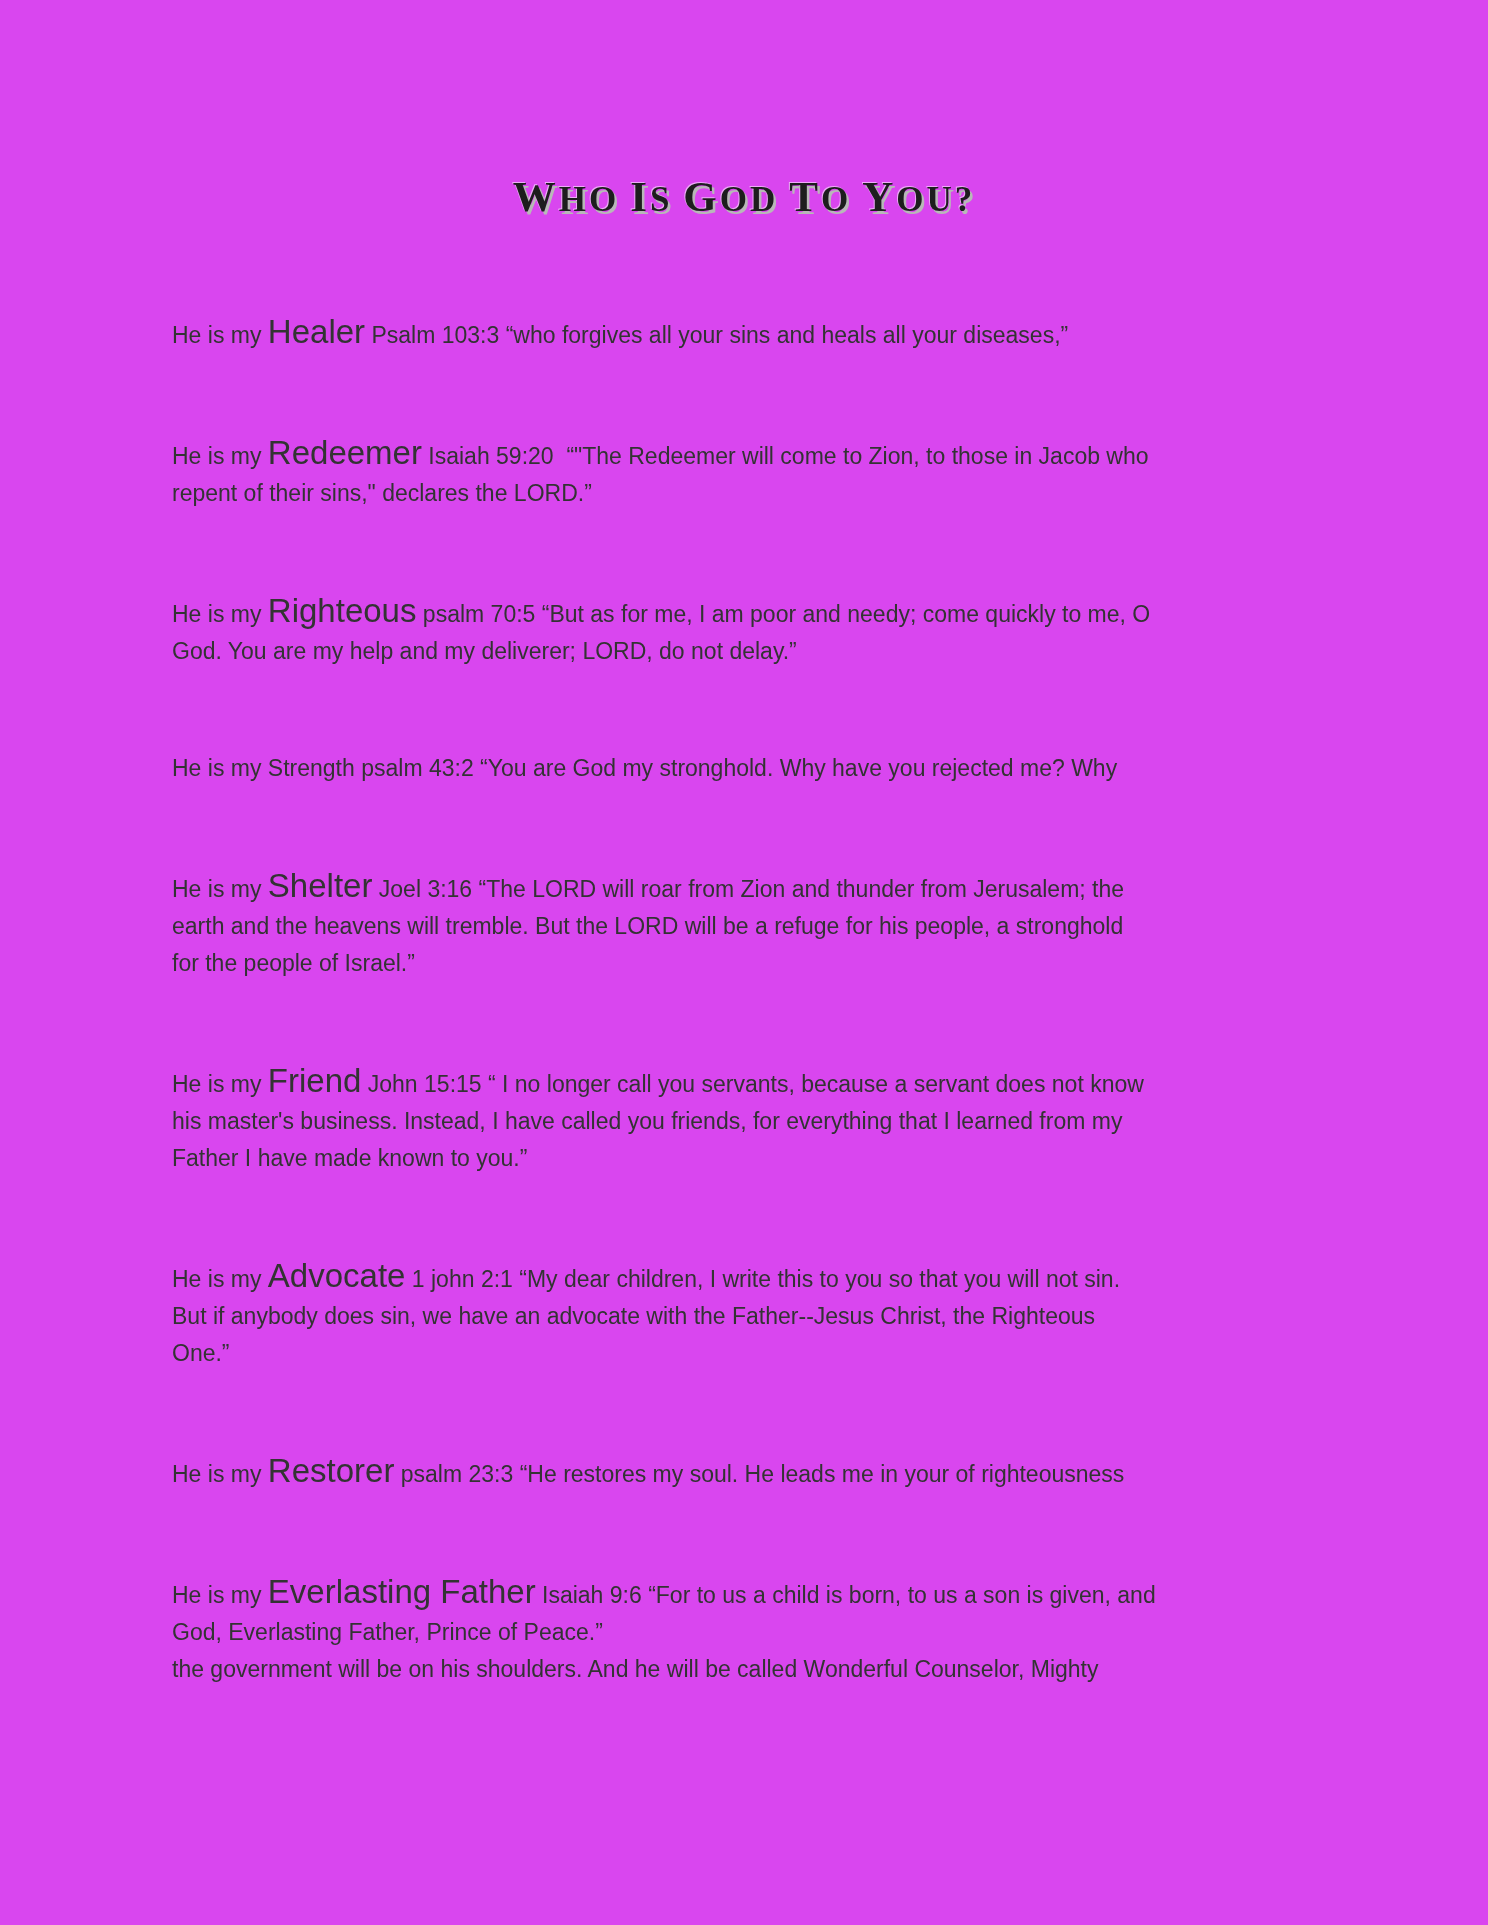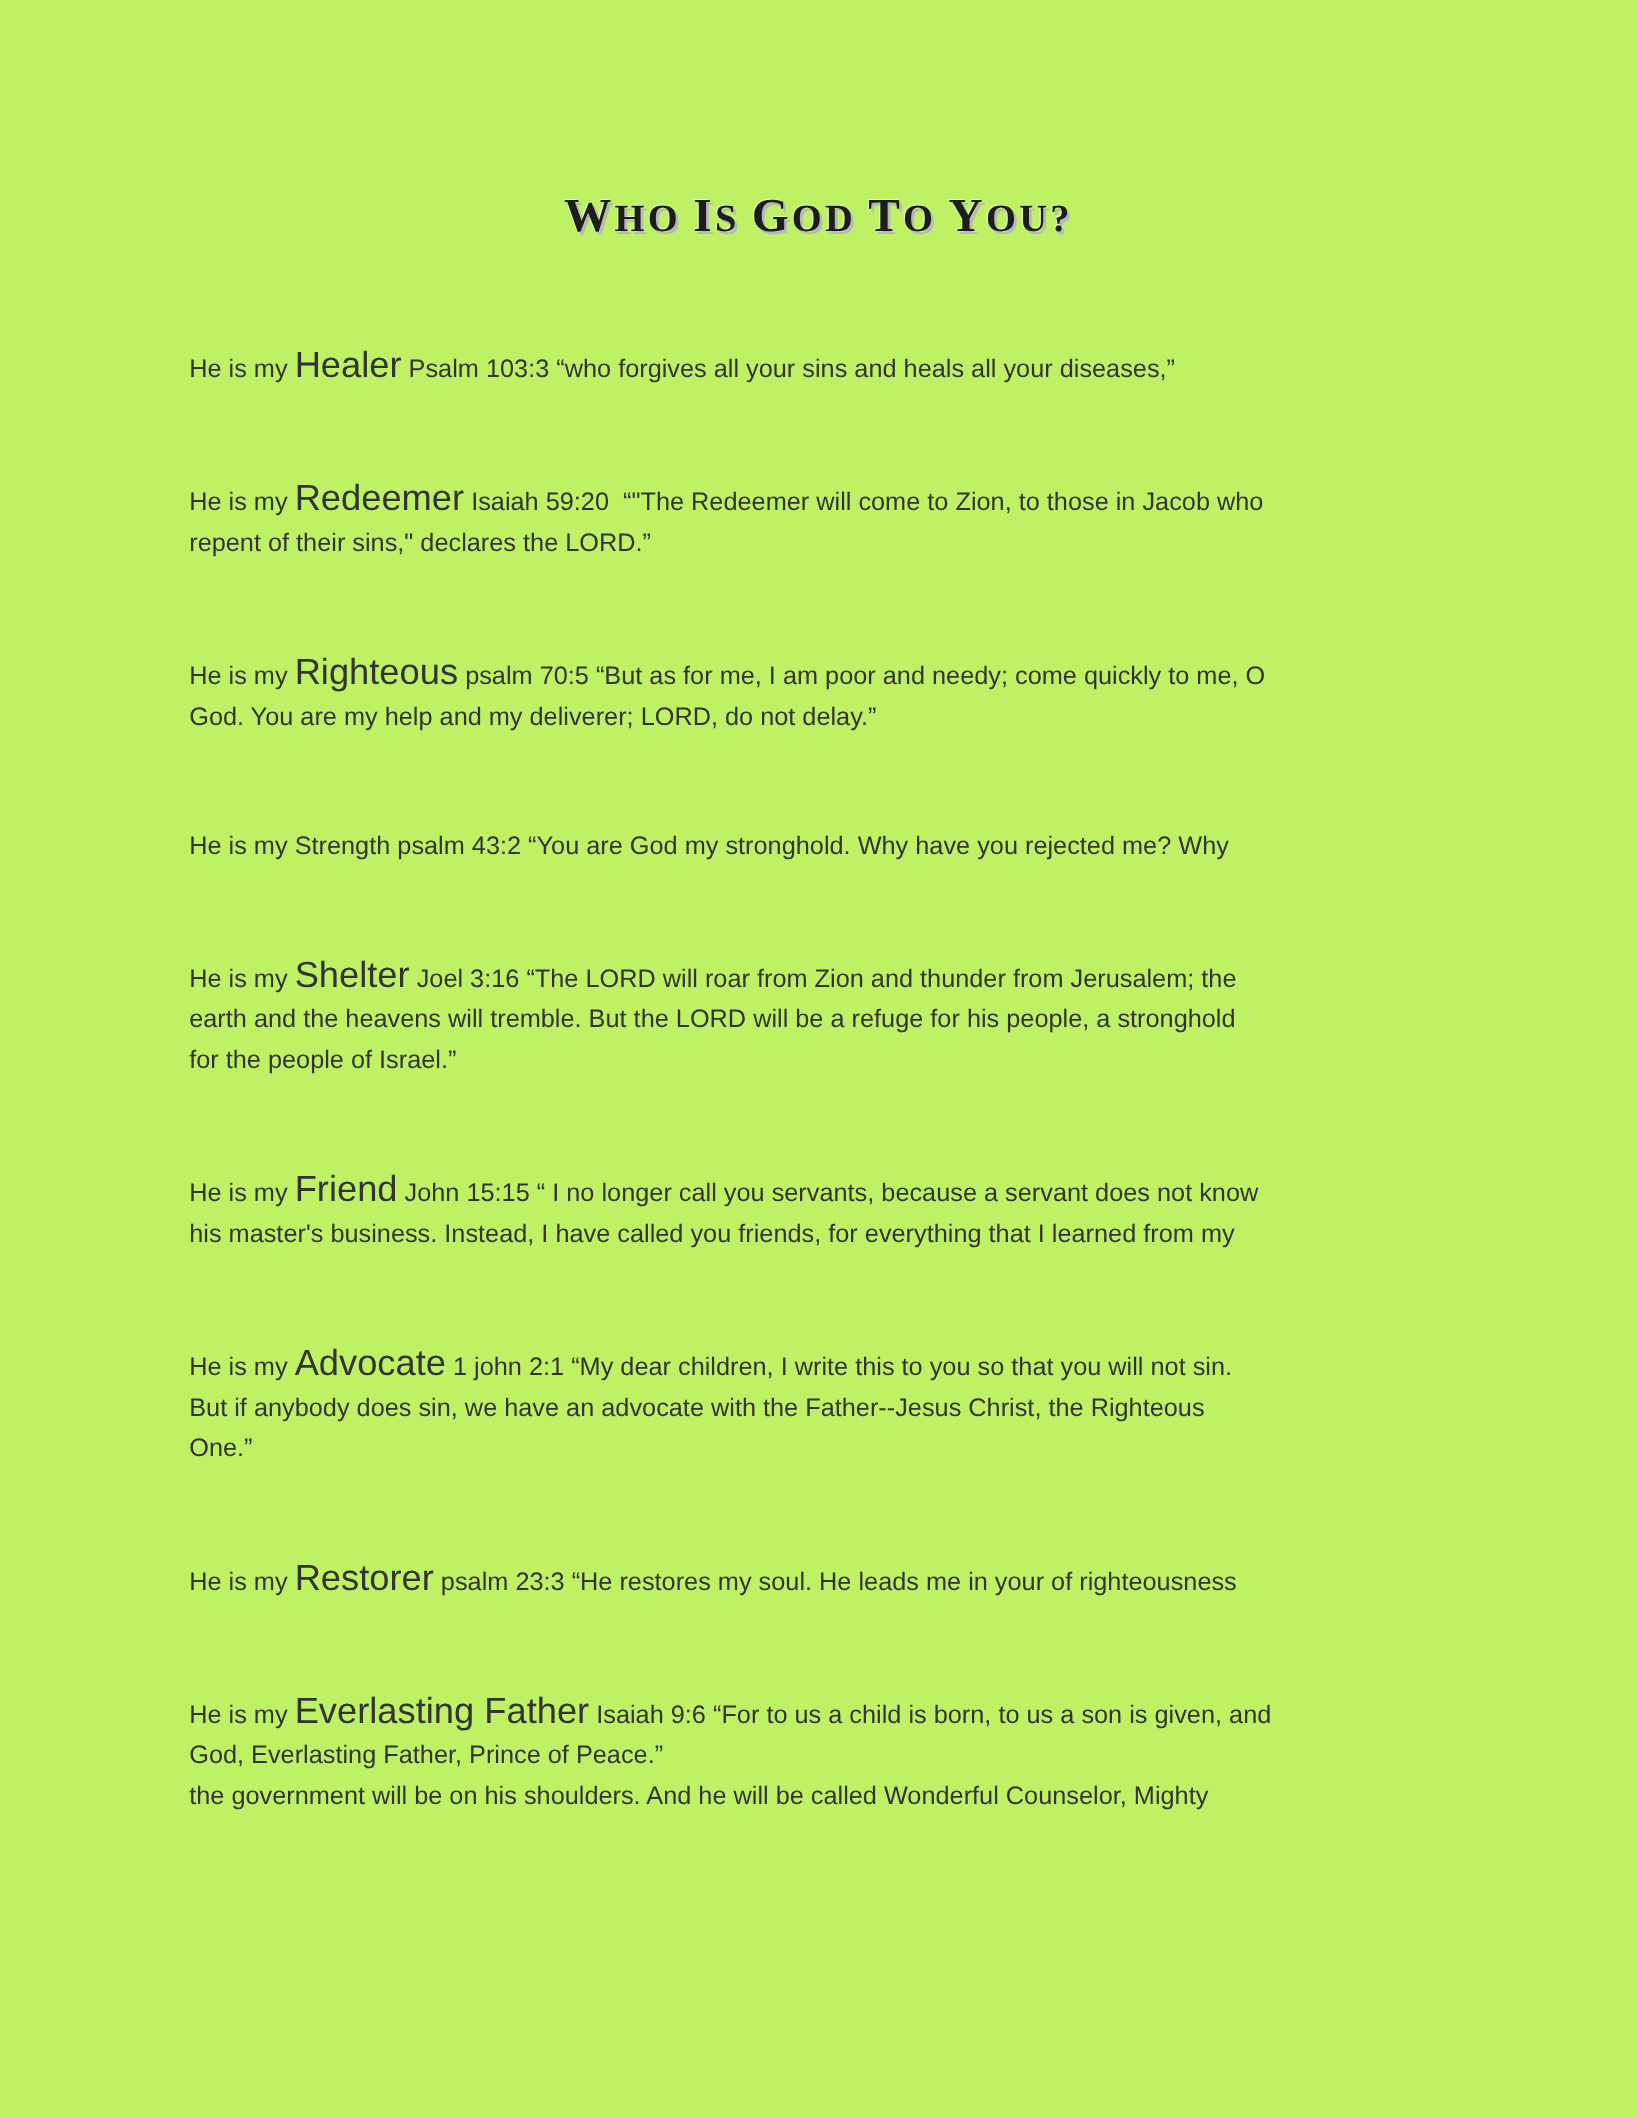--- a/index.html
+++ b/index.html
@@ -5,21 +5,21 @@
 <style>
   html, body { margin: 0; padding: 0; }
   body {
     background: #ffffff;
     font-family: "Liberation Sans", sans-serif;
   }
   .page {
     position: relative;
     width: 1488px;
     height: 1925px;
-    background: #bef264;
+    background: #d946ef;
     overflow: hidden;
   }
   .content {
     padding: 0 172px;
   }
   .title {
     margin: 0;
     padding-top: 172px;
     text-align: center;
     font-family: "Liberation Serif", serif;
@@ -53,18 +53,18 @@
 <body>
 
 <div class="page">
   <h1 class="title"><span class="w"><span class="cap">W</span><span class="rest">HO</span></span> <span class="w"><span class="cap">I</span><span class="rest">S</span></span> <span class="w"><span class="cap">G</span><span class="rest">OD</span></span> <span class="w"><span class="cap">T</span><span class="rest">O</span></span> <span class="w"><span class="cap">Y</span><span class="rest">OU?</span></span></h1>
   <div class="content paras">
     <p class="para"><span>He is my </span><span class="kw">Healer</span><span> Psalm 103:3 “who forgives all your sins and heals all your diseases,”</span><span class="block"></span><span class="block"></span></p>
     <p class="para"><span>He is my </span><span class="kw">Redeemer</span><span> Isaiah 59:20  “"The Redeemer will come to Zion, to those in Jacob who</span><span class="block">repent of their sins," declares the LORD.”</span><span class="block"></span></p>
     <p class="para"><span>He is my </span><span class="kw">Righteous</span><span> psalm 70:5 “But as for me, I am poor and needy; come quickly to me, O</span><span class="block">God. You are my help and my deliverer; LORD, do not delay.”</span><span class="block"></span></p>
     <p class="para"><span>He is my </span><span class="kw kw-plain">Strength</span><span> psalm 43:2 “You are God my stronghold. Why have you rejected me? Why</span><span class="block"></span></p>
     <p class="para"><span>He is my </span><span class="kw">Shelter</span><span> Joel 3:16 “The LORD will roar from Zion and thunder from Jerusalem; the</span><span class="block">earth and the heavens will tremble. But the LORD will be a refuge for his people, a stronghold</span><span class="block">for the people of Israel.”</span></p>
-    <p class="para"><span>He is my </span><span class="kw">Friend</span><span> John 15:15 “ I no longer call you servants, because a servant does not know</span><span class="block">his master's business. Instead, I have called you friends, for everything that I learned from my</span></p>
+    <p class="para"><span>He is my </span><span class="kw">Friend</span><span> John 15:15 “ I no longer call you servants, because a servant does not know</span><span class="block">his master's business. Instead, I have called you friends, for everything that I learned from my</span><span class="block">Father I have made known to you.”</span></p>
     <p class="para"><span>He is my </span><span class="kw">Advocate</span><span> 1 john 2:1 “My dear children, I write this to you so that you will not sin.</span><span class="block">But if anybody does sin, we have an advocate with the Father--Jesus Christ, the Righteous</span><span class="block">One.”</span></p>
     <p class="para"><span>He is my </span><span class="kw">Restorer</span><span> psalm 23:3 “He restores my soul. He leads me in your of righteousness</span><span class="block"></span></p>
     <p class="para"><span>He is my </span><span class="kw">Everlasting Father</span><span> Isaiah 9:6 “For to us a child is born, to us a son is given, and</span><span class="block">God, Everlasting Father, Prince of Peace.”</span><span class="block">the government will be on his shoulders. And he will be called Wonderful Counselor, Mighty</span></p>
   </div>
 </div>
 
 </body></html>

